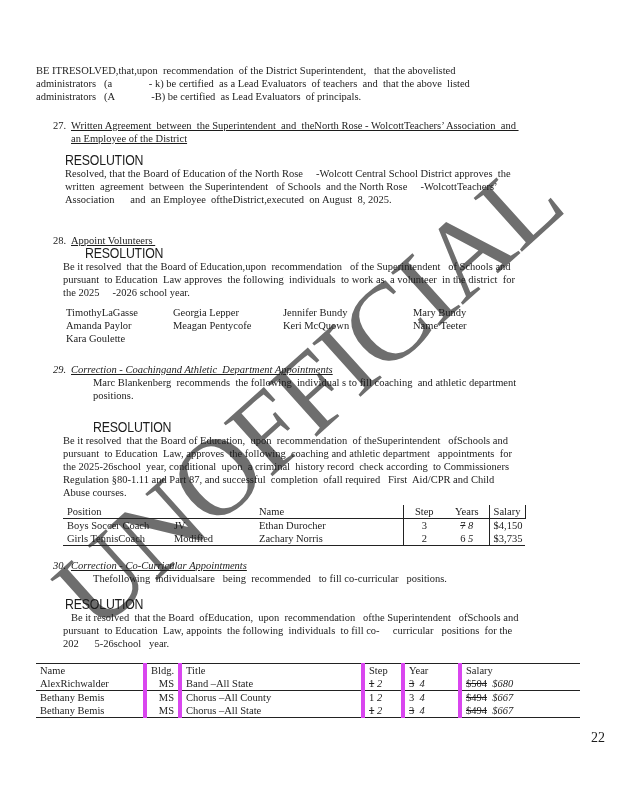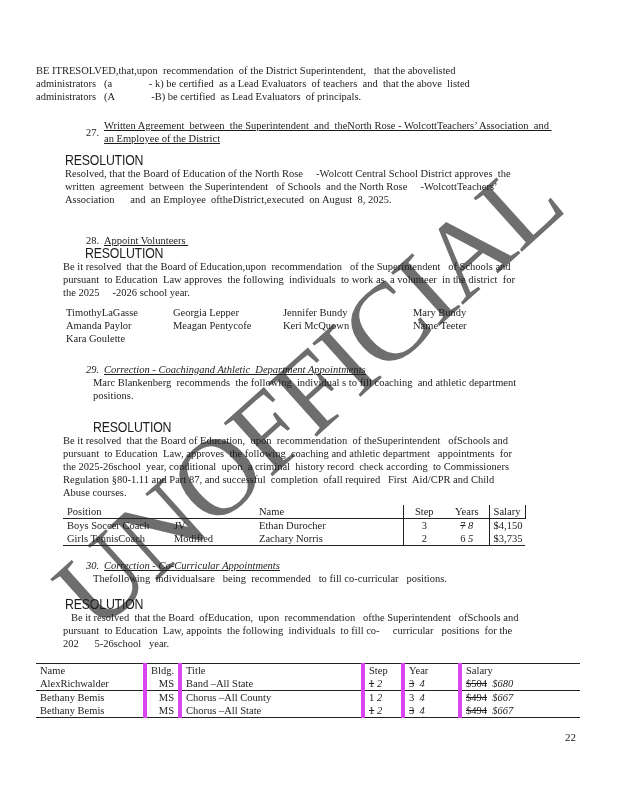--- a/index.html
+++ b/index.html
@@ -25,21 +25,21 @@
     z-index:0;
     user-select:none;
   }
   .content{
     position:absolute;
     left:36px;top:64px;
     width:560px;
     z-index:1;
   }
   .pre{white-space:pre;}
-  .item{display:flex;margin-left:50px;align-items:center;}
+  .item{display:flex;margin-left:17px;}
   .item .num{width:18px;flex:0 0 18px;}
   .item .heading{text-decoration:underline;white-space:pre;}
   .italic{font-style:italic;}
   .res-label{
     font-family:Liberation Sans, sans-serif;
     font-size:14px;
     letter-spacing:-0.2px;
     line-height:13px;
   }
   .res-label span{display:inline-block;transform:scaleX(0.88);transform-origin:left center;}
@@ -73,22 +73,22 @@
   .t2{margin-top:13px;width:544px;}
   .t2 col.n{width:109px}.t2 col.b{width:35px}.t2 col.t{width:183px}
   .t2 col.s{width:40px}.t2 col.y{width:57px}.t2 col.a{width:120px}
   .t2 .hdr td{border-top:1px solid #222;}
   .t2 td.v{border-left:4px solid #d946ef;}
   .t2 .sep td{border-bottom:1px solid #222;}
   .t2 .last td{border-bottom:1px solid #222;}
   .t2 .bldg{text-align:right;}
 
   .page-number{
-    position:absolute;left:565px;top:731px;z-index:1;
-    font-size:11px;
+    position:absolute;left:591px;top:731px;z-index:1;
+    font-size:14px;
   }
   .mt16{margin-top:16px}.mt9{margin-top:9px}.mt28{margin-top:28px}
   .mt18{margin-top:18px}.mt19{margin-top:19px}.mt13{margin-top:13px}
 </style>
 </head>
 <body>
 
 <div class="page">
 
   <div class="watermark">UNOFFICIAL</div>

